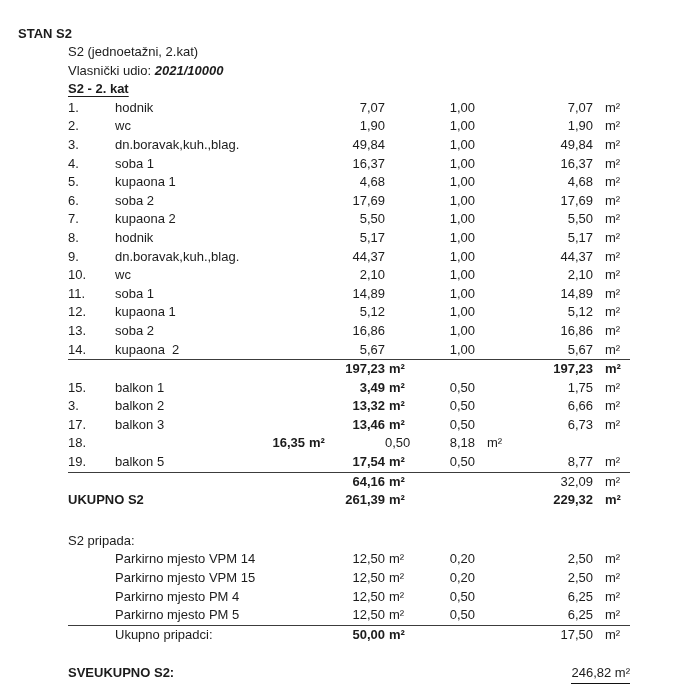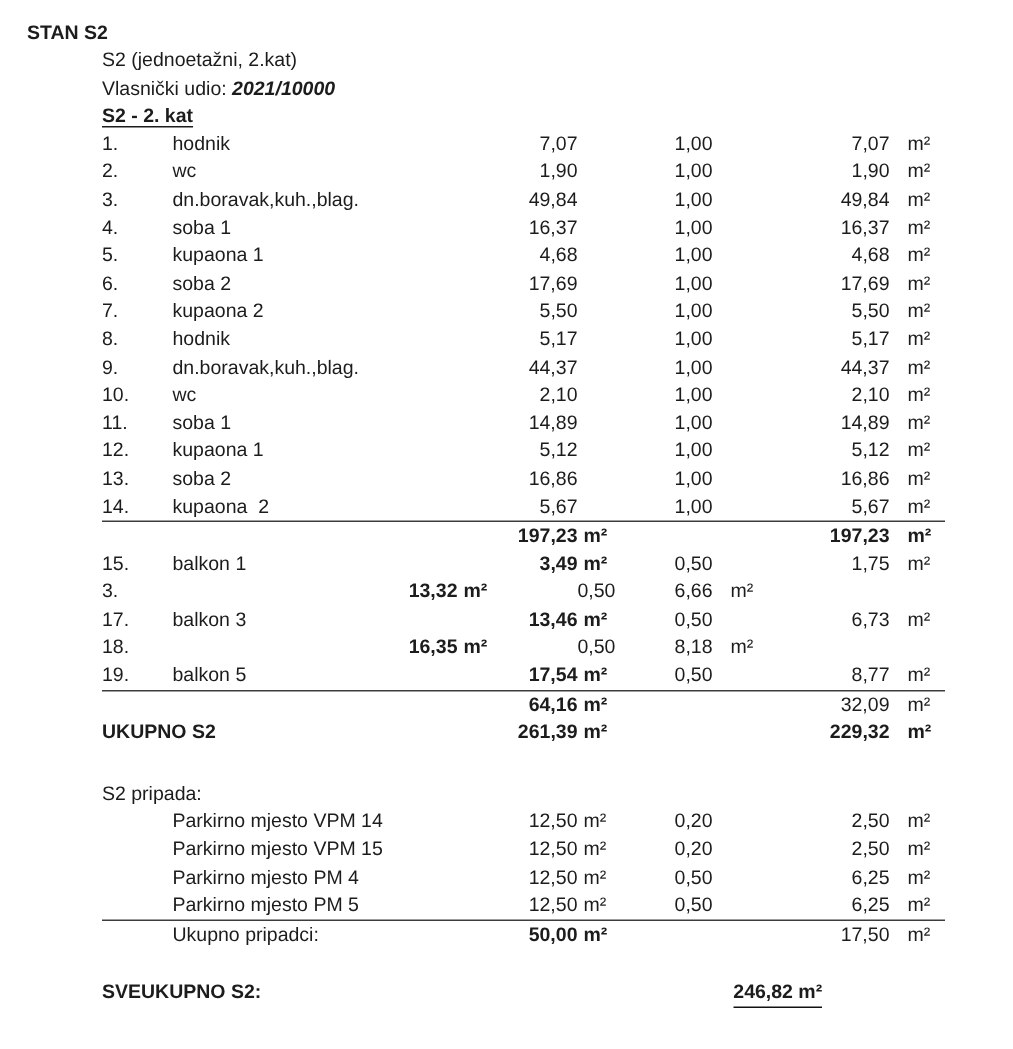--- a/index.html
+++ b/index.html
@@ -1,20 +1,20 @@
 <!DOCTYPE html>
 <html><head>
 <meta charset="utf-8">
 <style>
   html,body{margin:0;padding:0;background:#ffffff;}
   .page{
     position:relative;
     width:675px;height:699px;
     box-sizing:border-box;
-    padding-top:12px;
+    padding-top:24px;
     font-family:"Liberation Sans",sans-serif;
     font-size:13px;
     color:#1c1c1c;
     overflow:hidden;
   }
   .b{font-weight:700;font-style:italic;}
   .doc-title{margin-left:18px;font-weight:700;line-height:19px;}
   .hline{margin-left:68px;line-height:18.6px;white-space:pre;}
   .section-title{font-weight:700;text-decoration:underline;text-underline-offset:3px;}
 
@@ -41,21 +41,21 @@
   .subtotal2 .area,.subtotal2 .aunit{font-weight:700;}
   .total-row .label2,.total-row .area,.total-row .aunit,
   .total-row .res,.total-row .unit{font-weight:700;}
   .pripadci .area,.pripadci .aunit{font-weight:700;}
 
   .label2{grid-column:1/3;}
   .gap1{height:22px;}
   .gap2{height:20px;}
 
   .grand .glabel{grid-column:1/3;font-weight:700;}
-  .grand .gvalue{grid-column:5/8;text-align:center;font-weight:700;}
+  .grand .gvalue{grid-column:5/8;text-align:right;font-weight:400;}
   .gunderline{display:inline-block;border-bottom:1.5px solid #111;padding-bottom:0px;}
 </style>
 </head>
 <body>
 
 <div class="page">
 
   <div class="doc-title">STAN S2</div>
   <div class="hline">S2 (jednoetažni, 2.kat)</div>
   <div class="hline"><span>Vlasnički udio: </span><span class="b">2021/10000</span></div>
@@ -219,20 +219,21 @@
     <div class="c name">balkon 1</div>
     <div class="c area">3,49</div>
     <div class="c aunit">m²</div>
     <div class="c coef">0,50</div>
     <div class="c res">1,75</div>
     <div class="c unit">m²</div>
   </div>
 
   <div class="row">
     <div class="c num">3.</div>
+    <div class="c name">balkon 2</div>
     <div class="c area">13,32</div>
     <div class="c aunit">m²</div>
     <div class="c coef">0,50</div>
     <div class="c res">6,66</div>
     <div class="c unit">m²</div>
   </div>
 
   <div class="row">
     <div class="c num">17.</div>
     <div class="c name">balkon 3</div>

